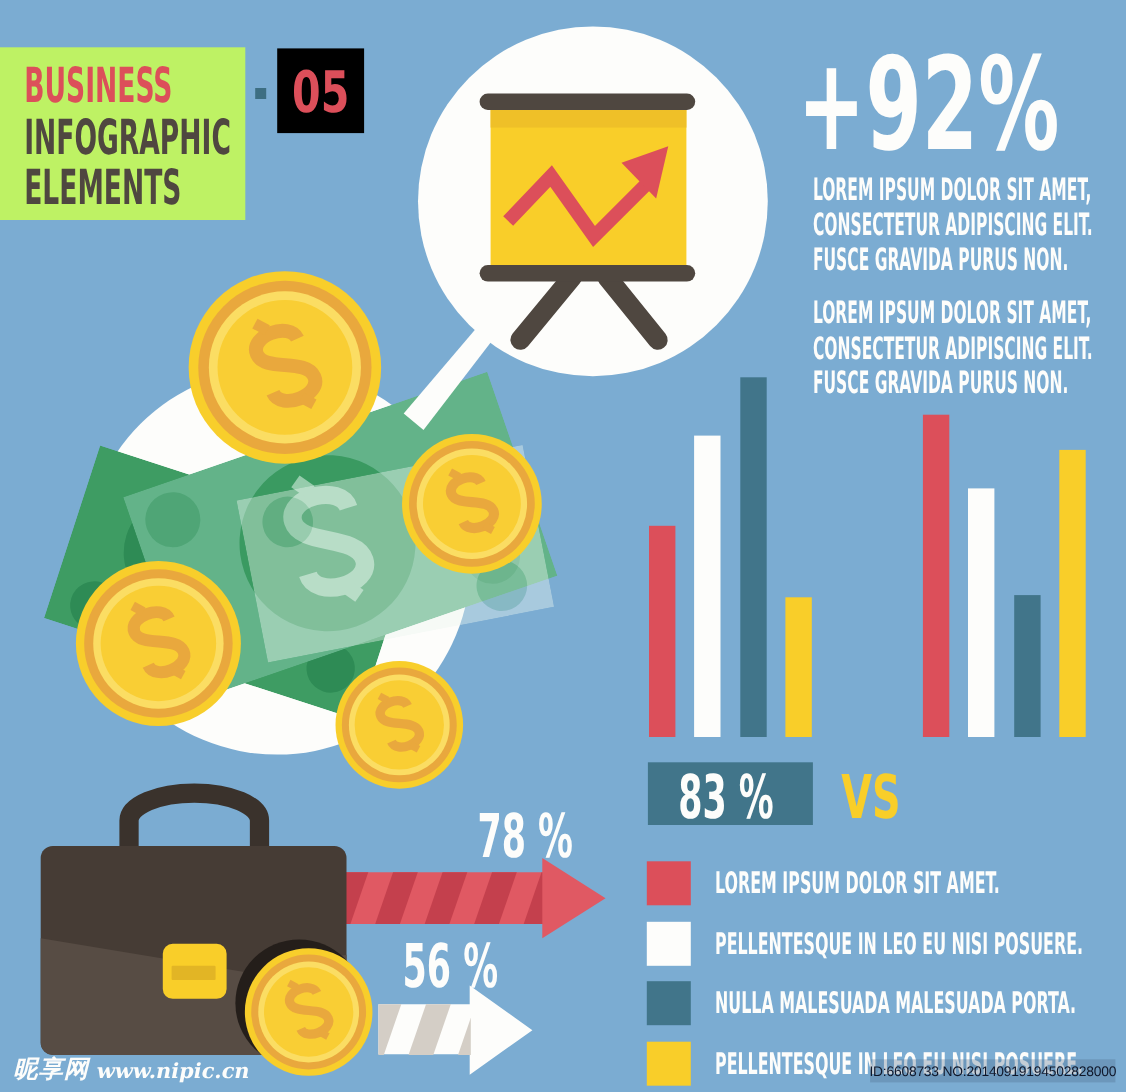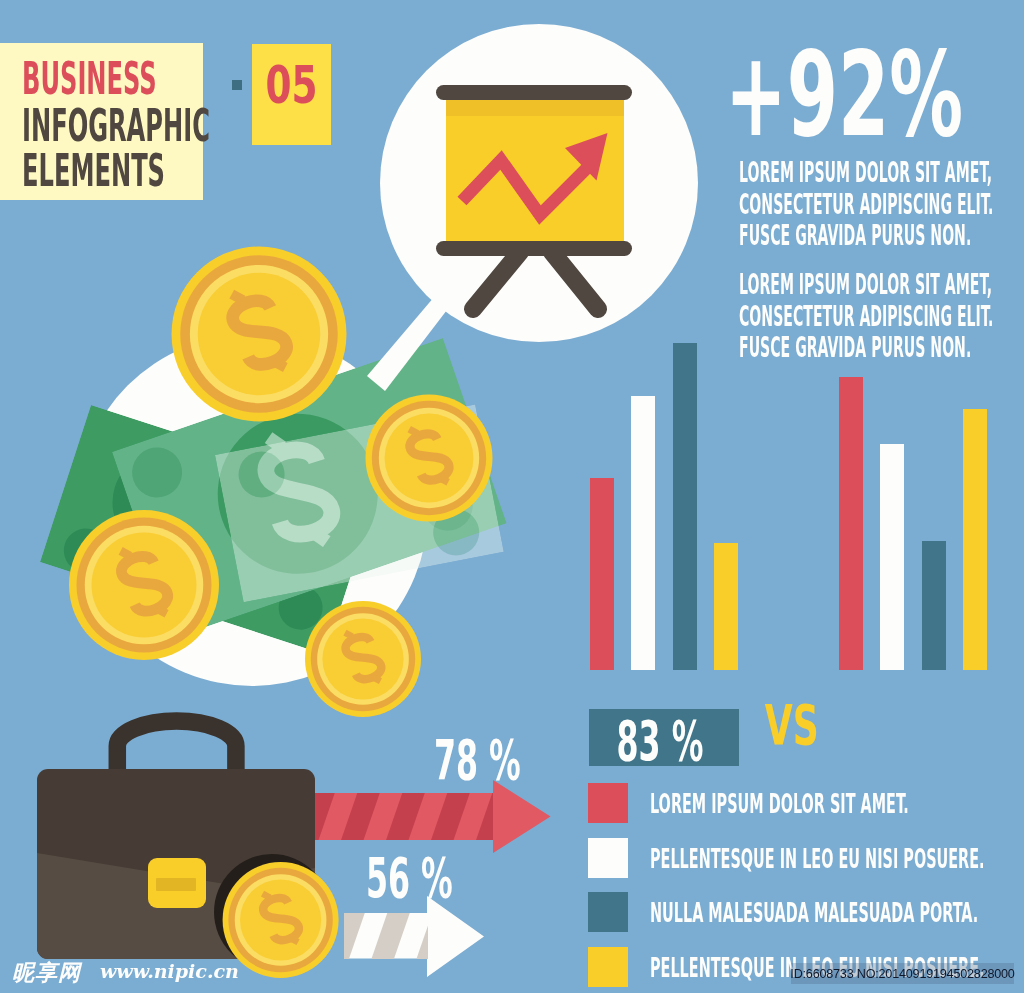--- a/index.html
+++ b/index.html
@@ -8,27 +8,27 @@
        font-family:"DejaVu Sans Condensed","DejaVu Sans",sans-serif;
        -webkit-font-smoothing:antialiased;}
   #stage{position:relative;width:1024px;height:993px;overflow:hidden;background:#7BACD2;}
   .abs{position:absolute;}
   svg{display:block;overflow:visible;}
 
   
   .cond{display:inline-block;transform-origin:left center;white-space:nowrap;font-weight:bold;}
 
   
-  #title-box{left:0;top:43px;width:203px;height:157px;background:#fef9c3;text-decoration:underline;}
+  #title-box{left:0;top:43px;width:223px;height:157px;background:#bef264;text-decoration:underline;}
   #title-box .ln{position:absolute;left:22px;font-weight:bold;line-height:1;white-space:nowrap;
                  font-size:44px;transform-origin:left top;transform:scaleX(0.61);}
   #t1{top:14px;color:#DC4F5A;}
   #t2{top:61px;color:#4F4740;}
   #t3{top:106px;color:#4F4740;}
-  #num-box{left:252px;top:44px;width:79px;height:101px;background:#fde047;}
+  #num-box{left:252px;top:44px;width:79px;height:77px;background:#000000;}
   #num-box span{position:absolute;left:0;top:15px;width:79px;display:block;text-align:center;
                 color:#DC4F5A;font-size:52px;font-weight:bold;line-height:1;
                 transform:scaleX(0.80);transform-origin:center top;}
   #title-dot{left:232px;top:80px;width:10px;height:10px;background:#3D6E82;}
 
   
   #stat-value{left:725px;top:36px;color:#FDFDFB;font-size:117px;font-weight:bold;line-height:1;
               white-space:nowrap;transform-origin:left top;transform:scaleX(0.70);}
   .para{position:absolute;color:#FDFDFB;}
   .para .pl{display:block;height:31.7px;}
@@ -37,36 +37,36 @@
   #para2{left:739px;top:268px;}
 
   
   .bar{position:absolute;}
 
   
   .cmp-band{position:absolute;height:57px;}
   .cmp-band .val{position:absolute;left:-4px;top:5px;width:100%;text-align:center;color:#FDFDFB;
                  font-weight:bold;font-size:55px;line-height:1;
                  transform:scaleX(0.64);transform-origin:center top;}
-  #cmp-left{left:589px;top:693px;width:150px;background:#41758A;margin-top:16px;}
+  #cmp-left{left:589px;top:693px;width:150px;background:#41758A;}
   #cmp-right{left:836px;top:693px;width:150px;background:#DC4F5A;}
   #cmp-vs{position:absolute;left:757px;top:698px;width:58px;text-align:center;color:#F9CE29;
           font-weight:bold;font-size:55px;line-height:1;
           transform:scaleX(0.73);transform-origin:center top;}
 
   
   .lg-sw{position:absolute;left:588px;width:40px;height:40px;}
   .lg-tx{position:absolute;left:650px;color:#FDFDFB;height:40px;display:flex;align-items:center;}
   .lg-tx .cond{font-size:27px;transform:scaleX(0.594);}
 
   
   .arw-lab{position:absolute;color:#FDFDFB;font-weight:bold;line-height:1;white-space:nowrap;}
 
   
-  #wm-left{position:absolute;left:12px;top:962px;display:flex;align-items:flex-start;gap:19px;}
+  #wm-left{position:absolute;left:12px;top:962px;display:flex;align-items:flex-end;gap:7px;}
   #wm-cn{font-size:22px;font-weight:bold;color:#FDFDFB;font-style:italic;
          font-family:"DejaVu Sans","DejaVu Sans Condensed",sans-serif;letter-spacing:1px;line-height:1;}
   #wm-url{font-size:19px;color:#FDFDFB;font-style:italic;font-weight:bold;
           font-family:"DejaVu Serif",serif;line-height:1;}
   #wm-id{position:absolute;left:791px;top:963px;width:223px;height:21px;
          background:rgba(80,110,140,0.33);color:#0f172a;font-size:12.6px;
          font-family:"Liberation Sans",sans-serif;display:flex;align-items:center;
          justify-content:center;white-space:nowrap;letter-spacing:-0.2px;}
 </style>
 </head>

